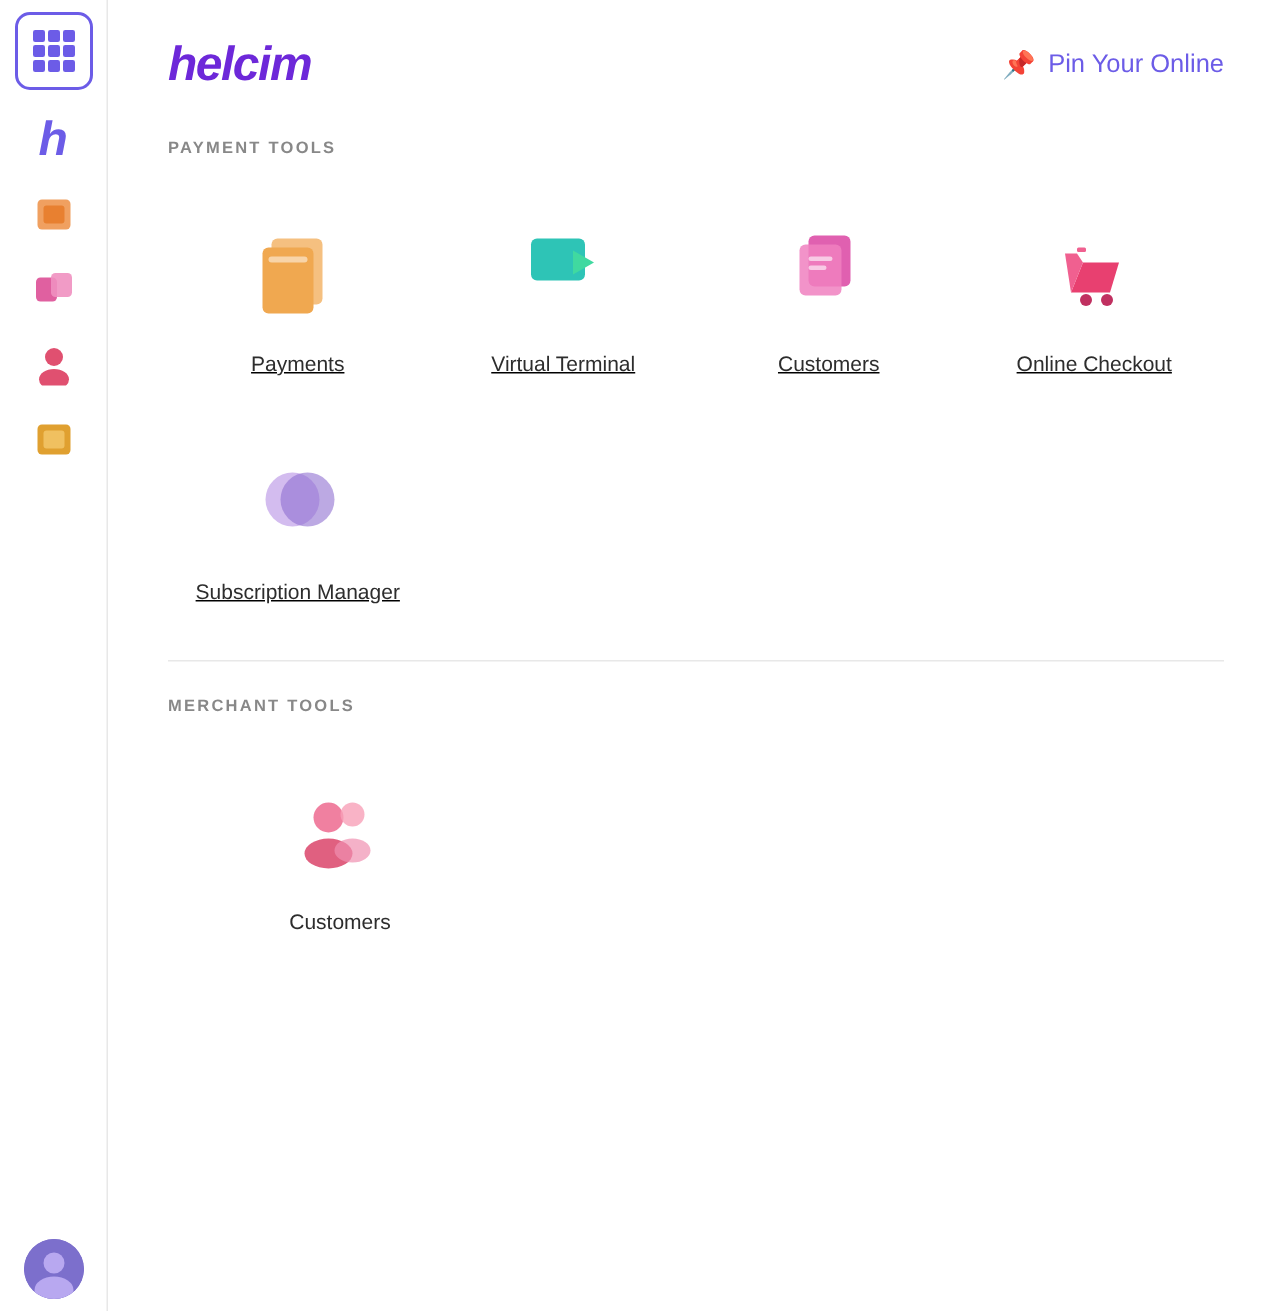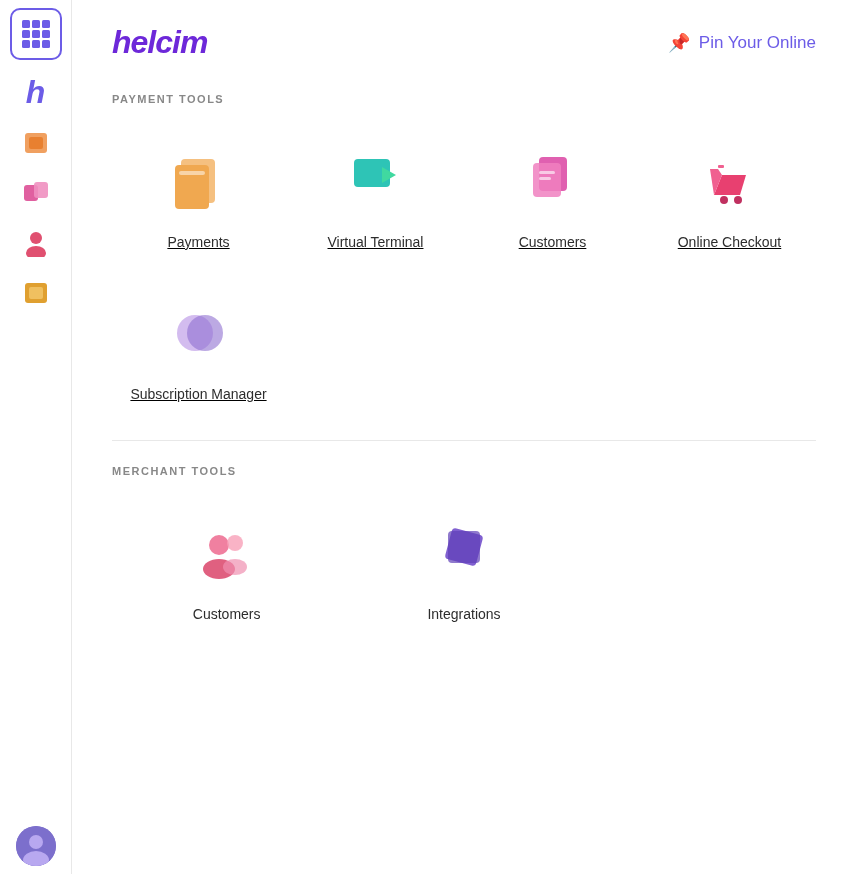--- a/index.html
+++ b/index.html
@@ -342,25 +342,16 @@
             <ellipse cx="28" cy="28" rx="10" ry="10" fill="#f080a0"></ellipse>
             <ellipse cx="28" cy="52" rx="16" ry="10" fill="#e06080"></ellipse>
             <ellipse cx="44" cy="26" rx="8" ry="8" fill="#f8a0b8" opacity="0.8"></ellipse>
             <ellipse cx="44" cy="50" rx="12" ry="8" fill="#f090b0" opacity="0.7"></ellipse>
           </svg>
         </div>
         <span class="tool-label">Customers</span>
       </div>
 
 
-      <div class="tool-item">
-        <div class="tool-icon">
-          <svg class="icon-integrations" viewBox="0 0 72 72" fill="none">
-            <rect x="20" y="14" width="32" height="32" rx="4" fill="#8060d0" transform="rotate(15 36 30)"></rect>
-            <rect x="20" y="14" width="32" height="32" rx="4" fill="#6040b8" opacity="0.7"></rect>
-          </svg>
-        </div>
-        <span class="tool-label">Integrations</span>
-      </div>
 
     </div>
   </div>
 </main>
 
 </body></html>

